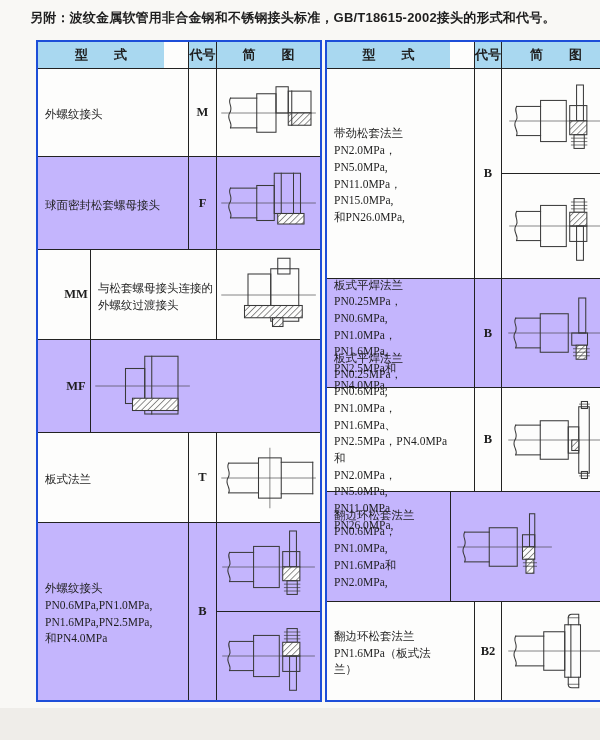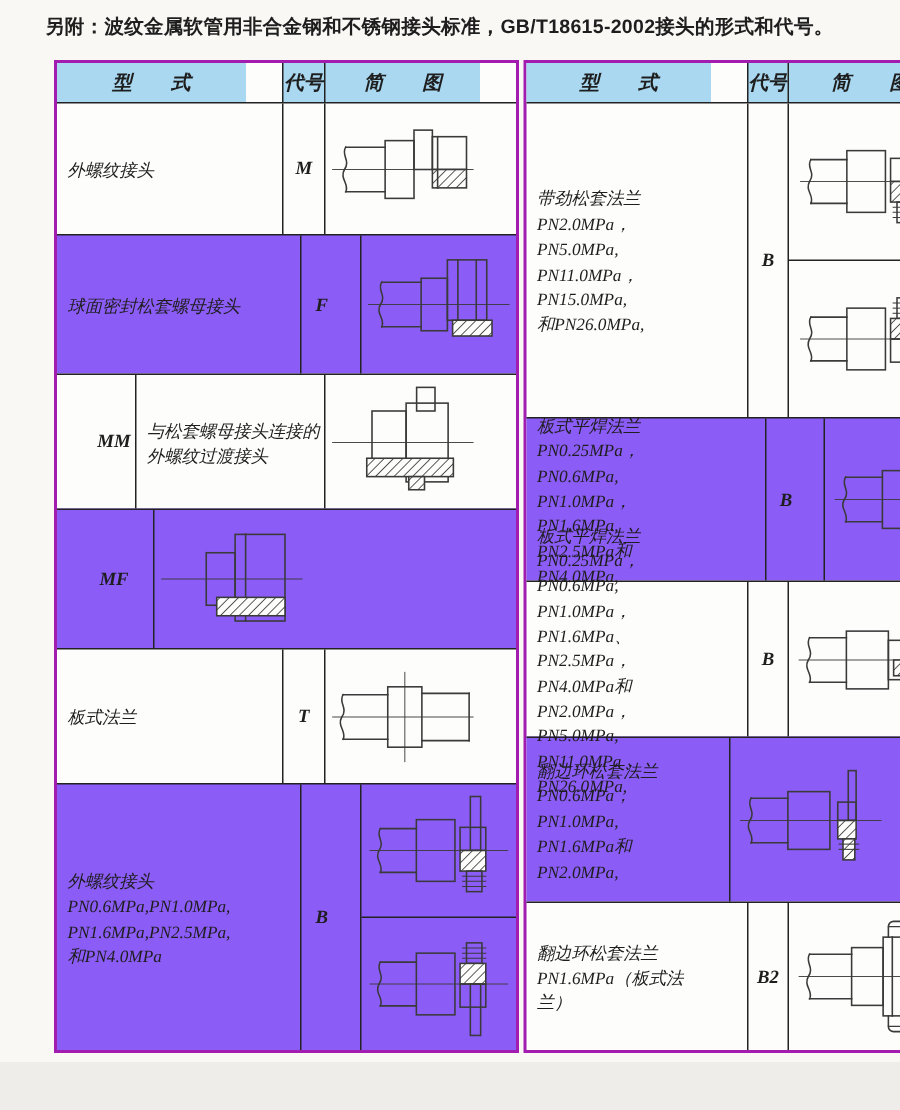--- a/index.html
+++ b/index.html
@@ -10,21 +10,21 @@
     color:#1e1e1e;
     overflow:hidden;
   }
   .bottom-shade{position:absolute;left:0;right:0;bottom:0;height:32px;background:#efede9;}
   .title{
     position:absolute;left:30px;top:9px;width:560px;
     font-size:13px;font-weight:bold;letter-spacing:.2px;
     font-family:"Liberation Sans", sans-serif;
   }
   .tables{position:absolute;left:36px;top:40px;display:flex;gap:3px;align-items:flex-start;}
-  .tbl{border:2px solid #a21caf;background:#fdfdfc;font-style:italic;}
+  .tbl{border:2px solid #1d4ed8;background:#fdfdfc;}
   .row{display:flex;border-top:1px solid #222;}
   .row:first-child{border-top:none;}
   .c{border-left:1px solid #222;box-sizing:border-box;}
   .c:first-child{border-left:none;}
   .head{height:26px;}
   .head .c{
     background:#a9d8f0;display:flex;align-items:center;justify-content:center;
     font-weight:bold;font-size:13px;padding:0;
   }
   .type{
@@ -38,21 +38,21 @@
   }
   .diag{display:flex;align-items:center;justify-content:center;padding:1px;text-align:center;}
   .diag svg{width:98px;height:82px;}
   .diag.split{flex-direction:column;padding:0;align-items:stretch;}
   .dhalf{flex:1;display:flex;align-items:center;justify-content:center;}
   .dhalf + .dhalf{border-top:1px solid #222;}
   .dhalf svg{width:96px;height:80px;}
   
   .lt .type{width:126px;} .lt .code{width:28px;} .lt .diag{width:104px;}
   .rt .type{width:123px;} .rt .code{width:27px;} .rt .diag{width:109px;}
-  .hl{background:#8b5cf6;gap:12px;}
+  .hl{background:#c4b5fd;}
 </style>
 </head>
 <body>
 
 <svg width="0" height="0" style="position:absolute" aria-hidden="true">
   <defs>
     <pattern id="hatch" width="5" height="5" patternUnits="userSpaceOnUse" patternTransform="rotate(45)">
       <rect width="5" height="5" fill="#fdfdfc"></rect>
       <line x1="0" y1="0" x2="0" y2="5" stroke="#4a4a4a" stroke-width="1.4"></line>
     </pattern>

